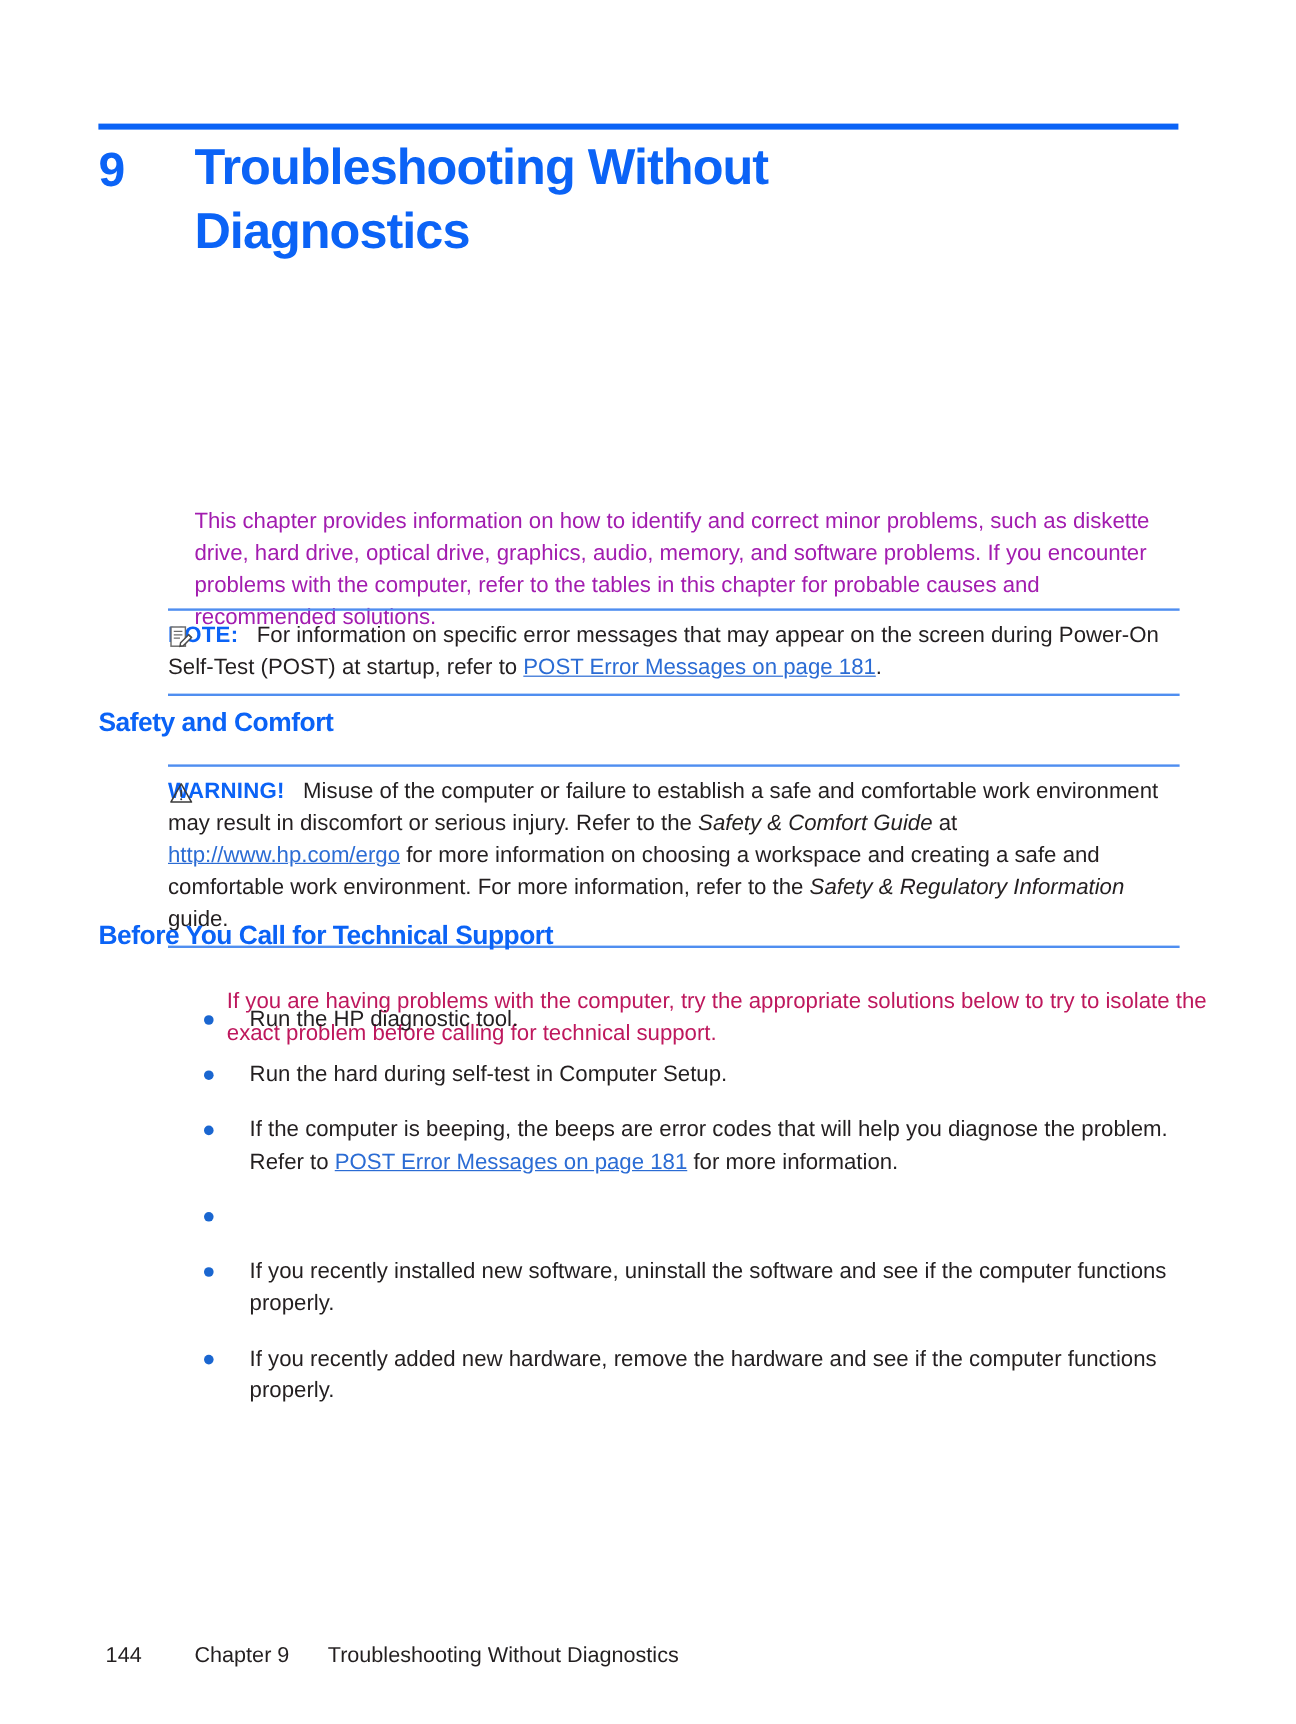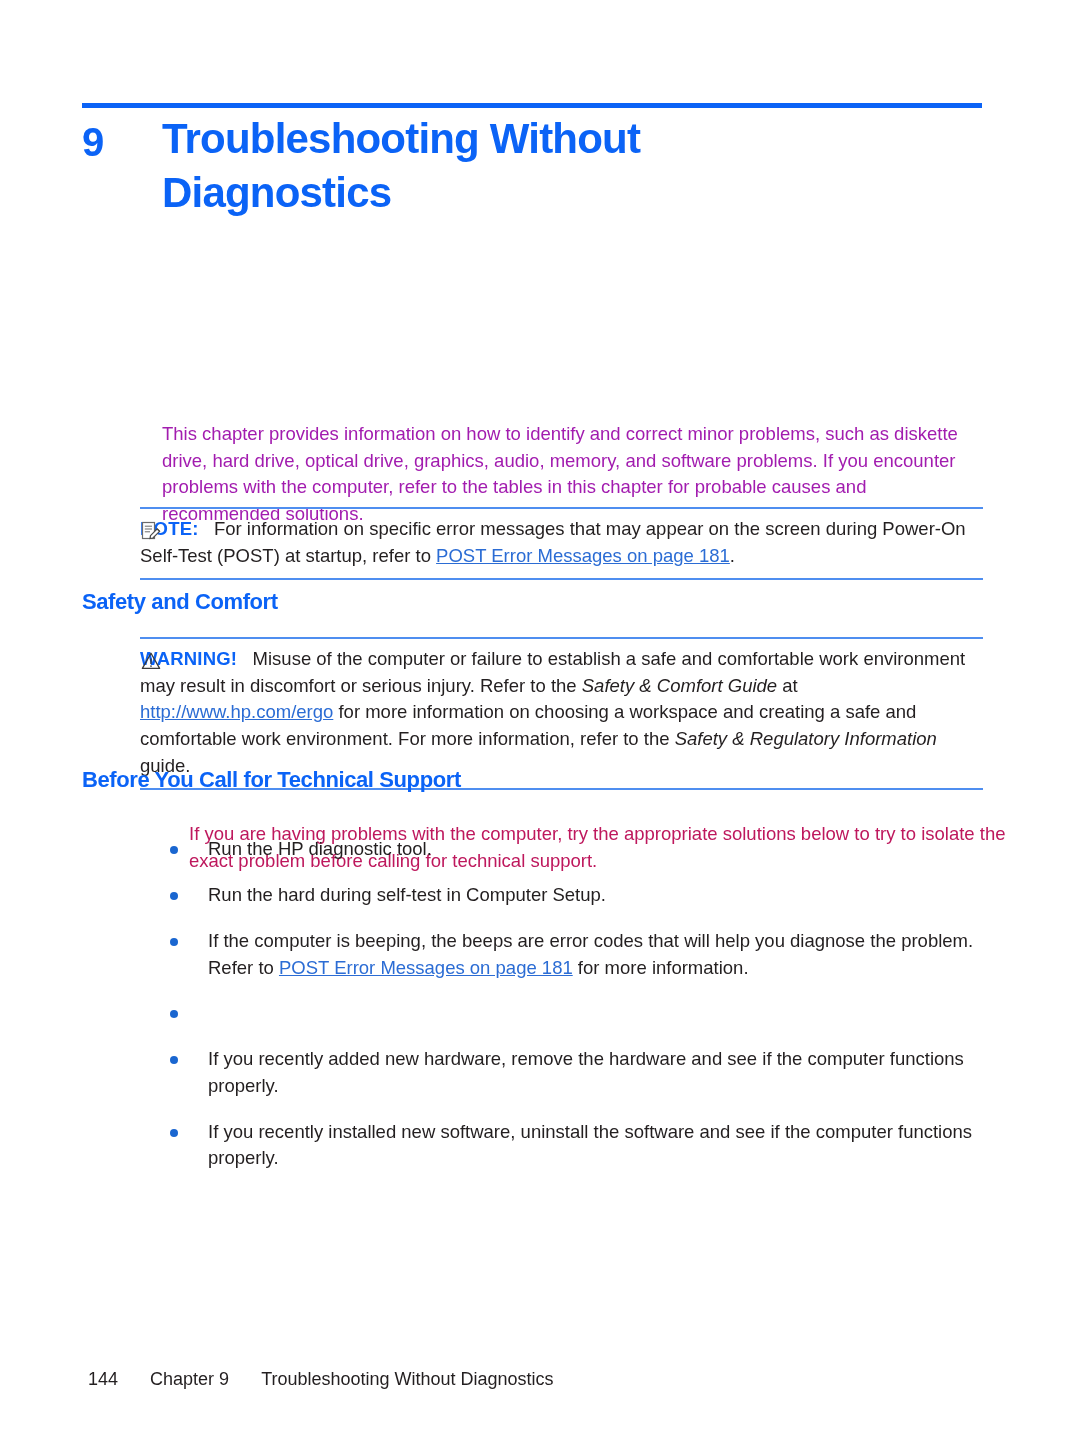--- a/index.html
+++ b/index.html
@@ -162,21 +162,21 @@
 
   
   .footer {
     position: absolute;
     left: 68px;
     top: 1348px;
     font-size: 18px;
     color: #231f20;
     white-space: pre;
   }
-  .footer .pg { margin-right: 32px; }
+  .footer .pg { margin-right: 44px; }
   .footer .chap { margin-right: 32px; }
 </style>
 </head>
 <body>
 
 <div class="page">
 
   <div class="chapter-rule"></div>
 
   <div class="chapter-head">
@@ -238,26 +238,26 @@
       <span>If the computer is beeping, the beeps are error codes that will help you diagnose the problem. Refer to </span><a class="link" href="#">POST Error Messages on page 181</a><span> for more information.</span>
     </div>
 
 
     <div class="bullet-row">
       <span class="dot"></span>
     </div>
 
     <div class="bullet-row">
       <span class="dot"></span>
+      <span>If you recently installed new software, uninstall the software and see if the computer functions properly.</span>
+    </div>
+
+    <div class="bullet-row">
+      <span class="dot"></span>
       <span>If you recently added new hardware, remove the hardware and see if the computer functions properly.</span>
-    </div>
-
-    <div class="bullet-row">
-      <span class="dot"></span>
-      <span>If you recently installed new software, uninstall the software and see if the computer functions properly.</span>
     </div>
 
   </div>
 
   <div class="footer">
     <span class="pg">144</span><span class="chap">Chapter 9</span><span>Troubleshooting Without Diagnostics</span>
   </div>
 
 </div>
 

